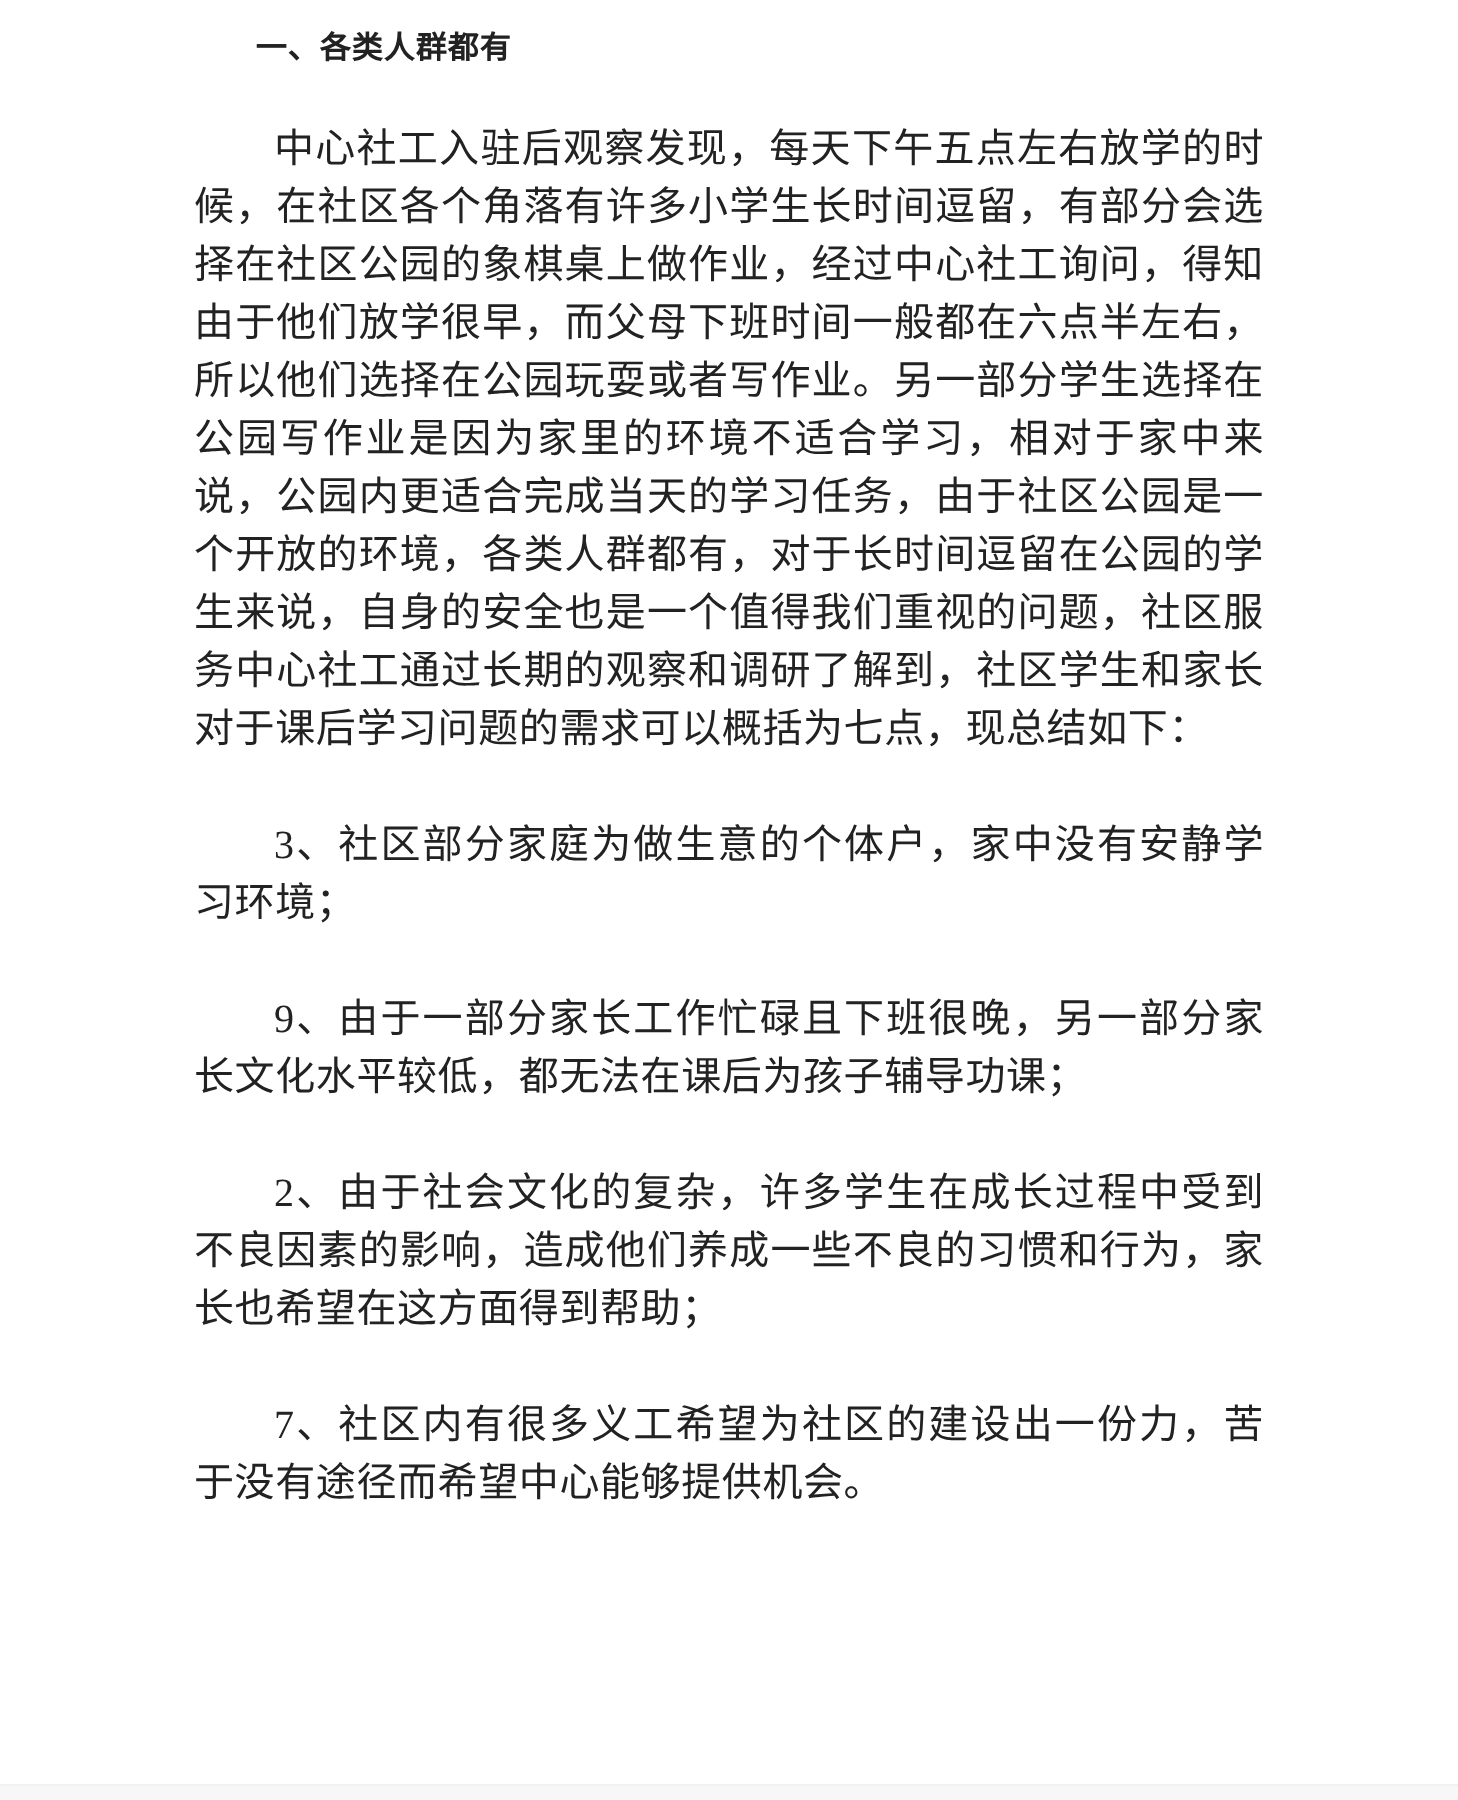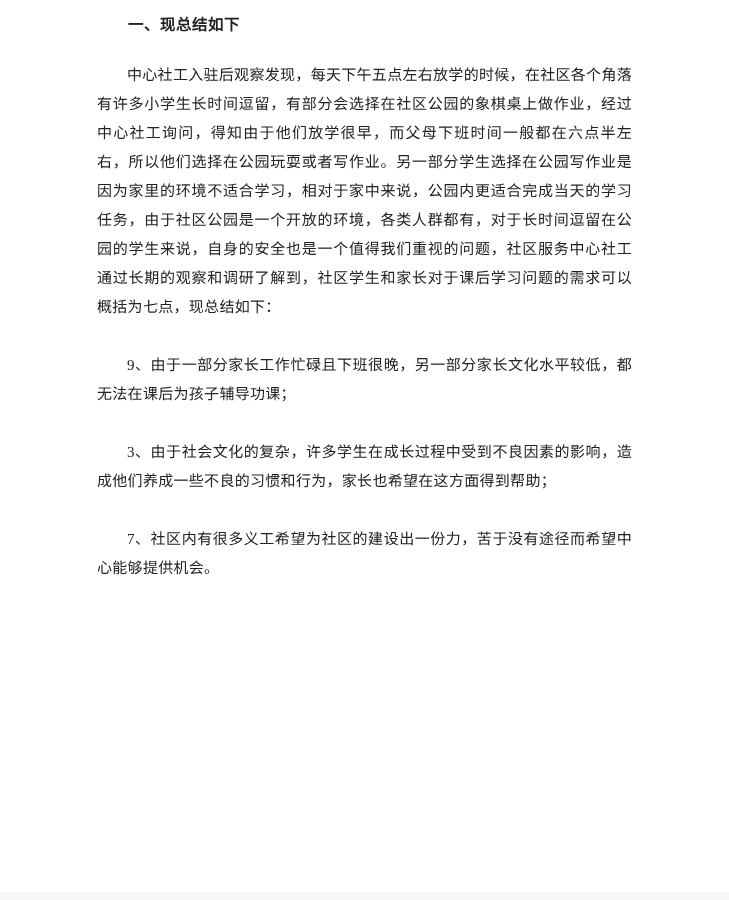--- a/index.html
+++ b/index.html
@@ -25,21 +25,21 @@
   }
   .heading {
     font-size: 15.5px;
     font-weight: bold;
     line-height: 22px;
     text-indent: 2em;
     margin: 0 0 25px 0;
     letter-spacing: 0.5px;
   }
   .para {
-    font-size: 15px;
+    font-size: 20px;
     line-height: 29px;
     text-indent: 2em;
     text-align: justify;
     text-justify: inter-ideograph;
     margin: 0;
     letter-spacing: 0.3px;
     word-break: break-all;
   }
   .para + .para {
     margin-top: 29px;
@@ -51,29 +51,30 @@
     width: 729px;
     height: 7px;
     background: #f7f7f7;
     border-top: 1px solid #f1f1f1;
   }
 </style>
 </head>
 <body>
 
 <div class="page">
-  <h2 class="heading">一、现总结如下</h2>
+  <h2 class="heading">一、各类人群都有</h2>
 
   <p class="para">中心社工入驻后观察发现，每天下午五点左右放学的时候，在社区各个角落有许多小学生长时间逗留，有部分会选择在社区公园的象棋桌上做作业，经过中心社工询问，得知由于他们放学很早，而父母下班时间一般都在六点半左右，所以他们选择在公园玩耍或者写作业。另一部分学生选择在公园写作业是因为家里的环境不适合学习，相对于家中来说，公园内更适合完成当天的学习任务，由于社区公园是一个开放的环境，各类人群都有，对于长时间逗留在公园的学生来说，自身的安全也是一个值得我们重视的问题，社区服务中心社工通过长期的观察和调研了解到，社区学生和家长对于课后学习问题的需求可以概括为七点，现总结如下：</p>
 
 
 
+  <p class="para">3、社区部分家庭为做生意的个体户，家中没有安静学习环境；</p>
 
   <p class="para">9、由于一部分家长工作忙碌且下班很晚，另一部分家长文化水平较低，都无法在课后为孩子辅导功课；</p>
 
-  <p class="para">3、由于社会文化的复杂，许多学生在成长过程中受到不良因素的影响，造成他们养成一些不良的习惯和行为，家长也希望在这方面得到帮助；</p>
+  <p class="para">2、由于社会文化的复杂，许多学生在成长过程中受到不良因素的影响，造成他们养成一些不良的习惯和行为，家长也希望在这方面得到帮助；</p>
 
 
   <p class="para">7、社区内有很多义工希望为社区的建设出一份力，苦于没有途径而希望中心能够提供机会。</p>
 
 </div>
 
 <div class="page-bottom-edge"></div>
 
 </body></html>

